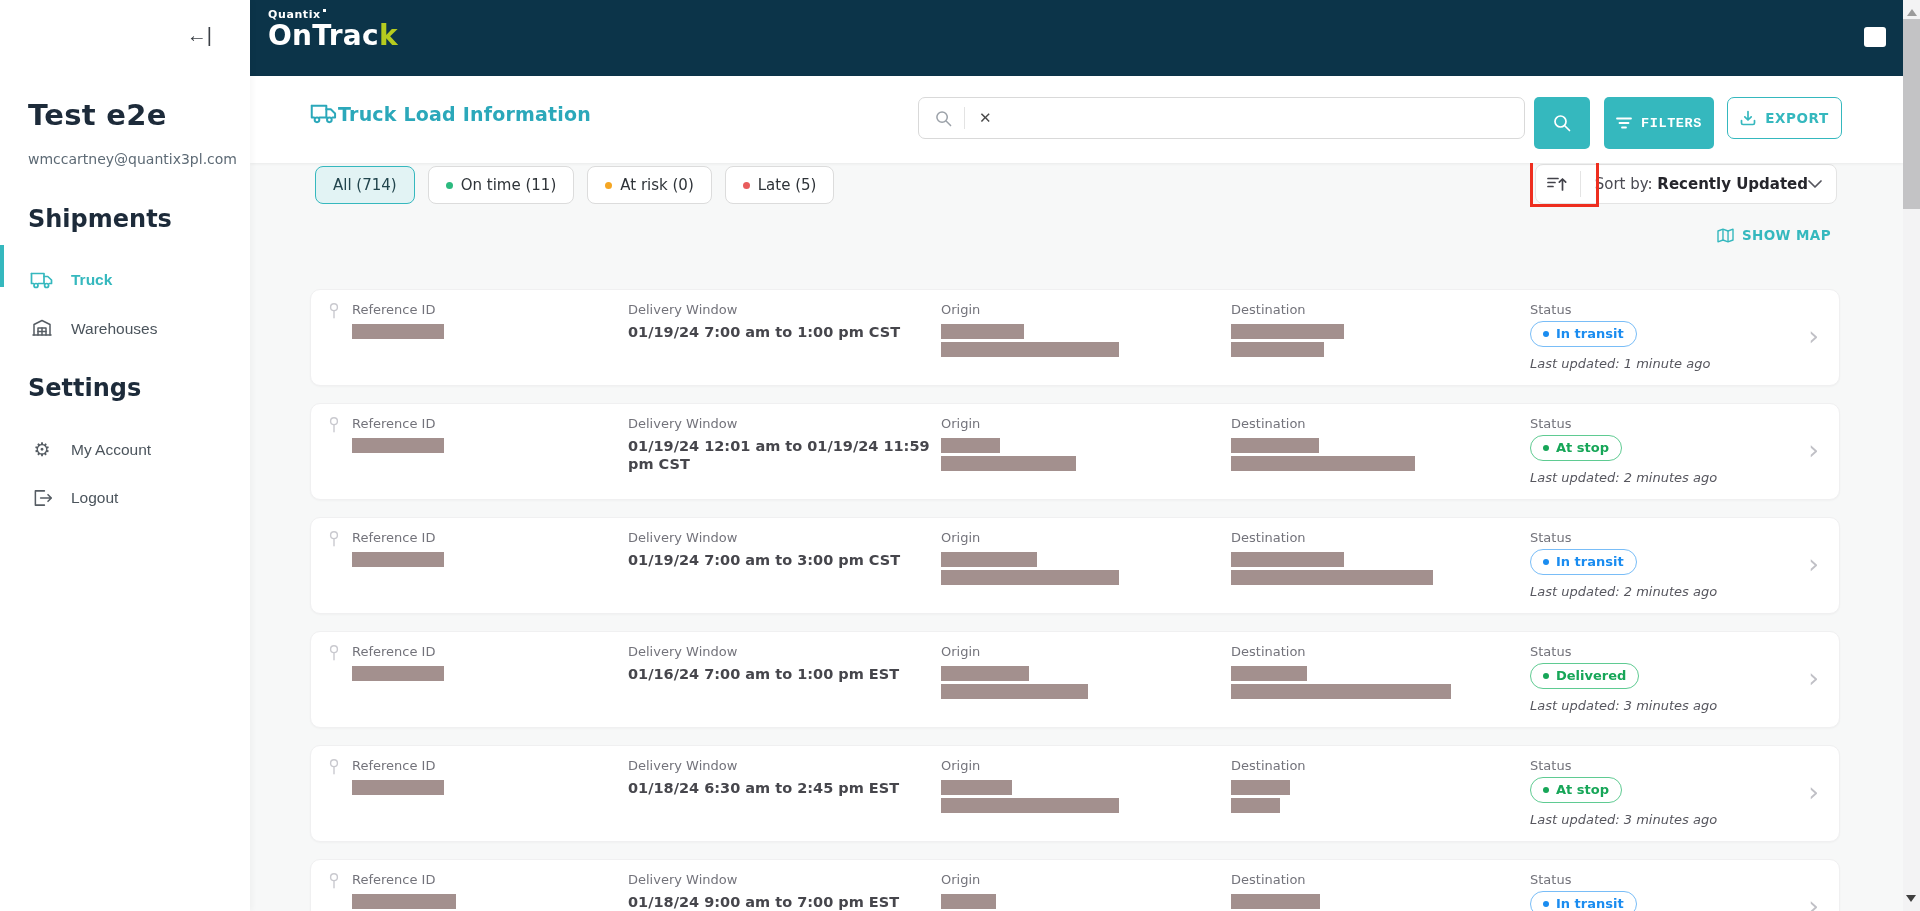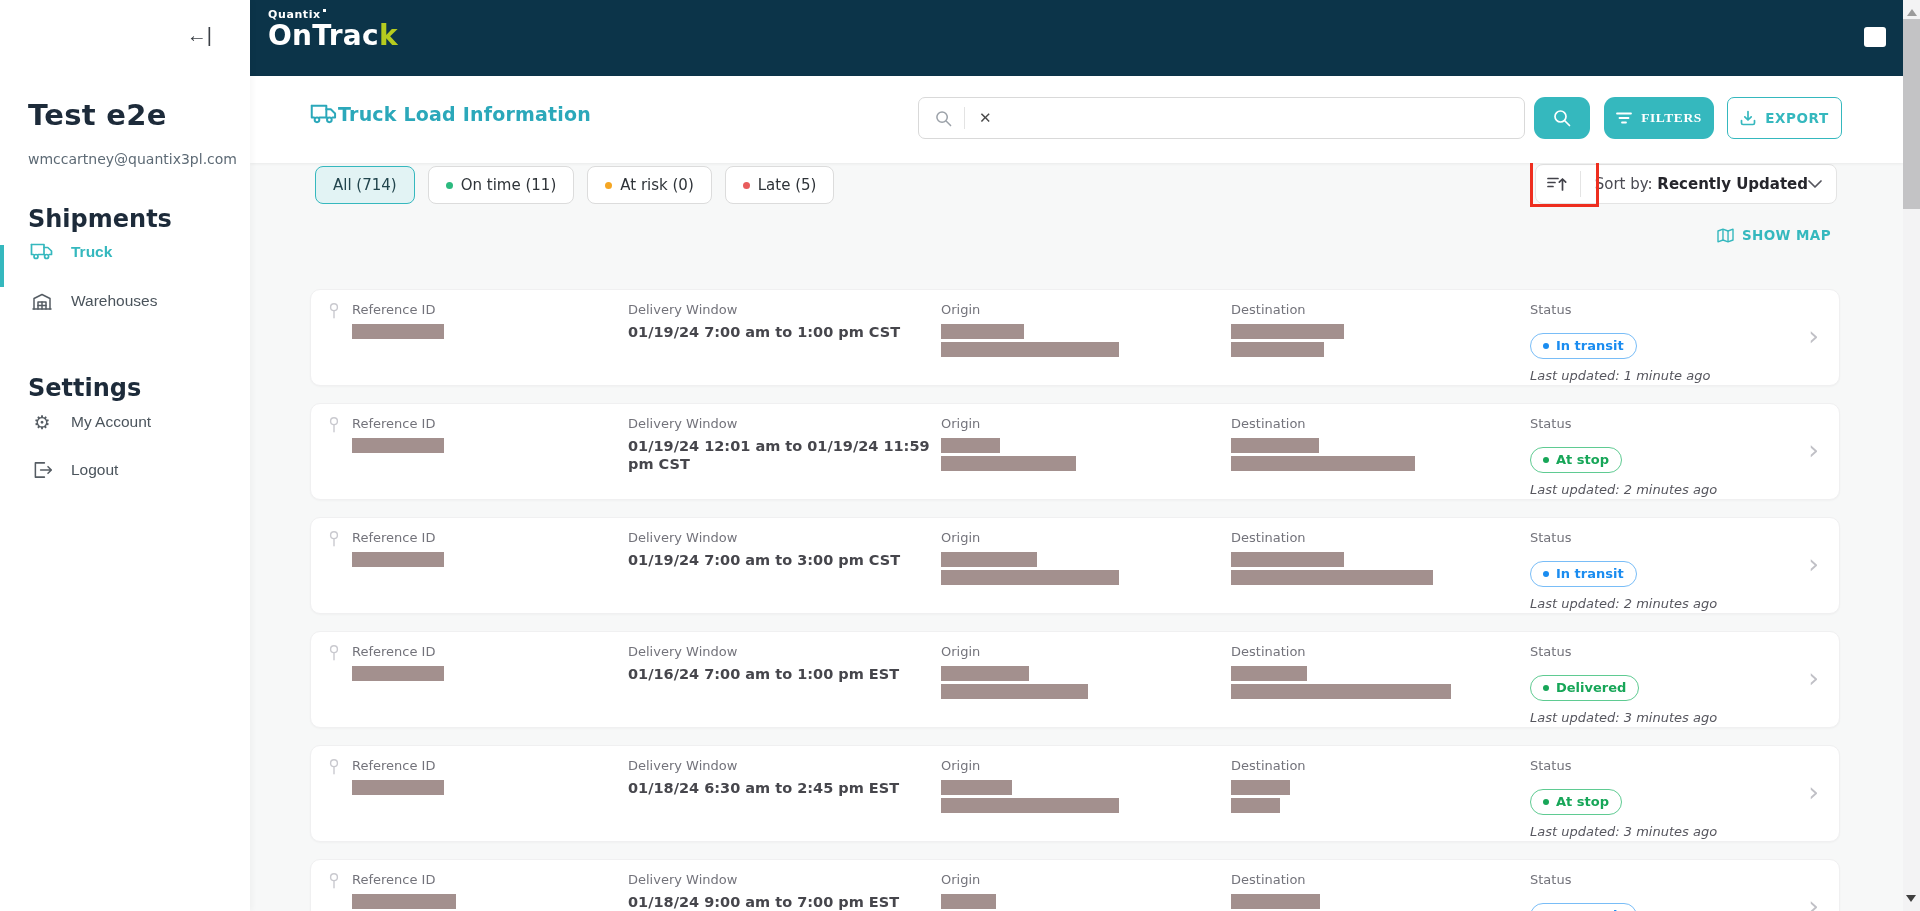--- a/index.html
+++ b/index.html
@@ -14,21 +14,21 @@
   svg{display:block}
 
   
   #sidebar{position:absolute;left:0;top:0;width:250px;height:911px;background:#fff;z-index:3;
            box-shadow:2px 0 6px rgba(0,0,0,.04)}
   .collapse-btn{position:absolute;right:38px;top:24px;font-size:20px;color:#3a3f45;background:none;border:none;cursor:pointer}
   .user-name{position:absolute;left:28px;top:98px;font-size:29px;font-weight:bold;color:#1d2b3a;letter-spacing:.3px}
   .user-email{position:absolute;left:28px;top:151px;font-size:14px;color:#5d6a75}
   .section-title{position:absolute;left:28px;font-size:24px;font-weight:bold;color:#1d2b3a}
   #sec-shipments{top:205px} #sec-settings{top:374px}
-  .nav-item{position:absolute;left:0;width:250px;height:46px;display:flex;align-items:flex-start;gap:17px;
+  .nav-item{position:absolute;left:0;width:250px;height:46px;display:flex;align-items:flex-end;gap:17px;
             padding-left:30px;font-size:15.5px;color:#4b545c;cursor:pointer;background:none;border:none}
   .nav-item .nv-icon{width:24px;display:flex;justify-content:center;color:#555c63}
   .nav-item.active{color:var(--accent-teal);font-weight:bold}
   .nav-item.active .nv-icon{color:var(--accent-teal)}
   .nav-item.active::before{content:'';position:absolute;left:0;top:2px;width:4px;height:42px;background:var(--accent-teal)}
   #nav-truck{top:243px} #nav-warehouses{top:292px} #nav-account{top:413px} #nav-logout{top:461px}
   .gear-glyph{font-size:19px;line-height:1}
 
   
   #header{position:absolute;left:250px;top:0;width:1653px;height:76px;background:var(--header-navy)}
@@ -49,23 +49,23 @@
   .page-title{position:absolute;left:60px;top:27px;display:flex;align-items:center;
               color:#2ba8ba;font-size:19px;font-weight:bold;letter-spacing:.2px}
   .search-box{position:absolute;left:668px;top:21px;width:607px;height:42px;border:1px solid #d9d9d9;
               border-radius:7px;display:flex;align-items:center;padding:0 16px;background:#fff}
   .search-box .mag{color:#9ba1a8}
   .search-divider{width:1px;height:22px;background:#e3e3e3;margin:0 12px}
   .search-box input{flex:1;border:none;outline:none;font-size:15px;color:#333;background:transparent;
                     font-family:inherit}
   .search-box input::placeholder{color:#99a0a7}
   .clear-btn{background:none;border:none;color:#4a4a4a;font-size:15px;cursor:pointer;padding:2px}
-  .teal-btn{position:absolute;top:21px;height:42px;background:var(--accent-teal);color:#fff;border:none;
-            border-radius:11px;display:flex;align-items:center;justify-content:center;gap:9px;
-            font-weight:bold;font-size:13.5px;letter-spacing:.6px;cursor:pointer;font-family:Liberation Serif, serif}
+  .teal-btn{position:absolute;top:21px;height:52px;background:var(--accent-teal);color:#fff;border:none;
+            border-radius:5px;display:flex;align-items:center;justify-content:center;gap:9px;
+            font-weight:bold;font-size:13.5px;letter-spacing:.6px;cursor:pointer;font-family:Liberation Mono, monospace}
   #search-btn{left:1284px;width:56px}
   #filters-btn{left:1354px;width:110px}
   #export-btn{position:absolute;left:1477px;top:21px;width:115px;height:42px;background:#fff;
               border:1.5px solid var(--accent-teal);color:var(--accent-teal);border-radius:7px;
               display:flex;align-items:center;justify-content:center;gap:9px;font-weight:bold;
               font-size:13.5px;letter-spacing:.6px;cursor:pointer;font-family:inherit}
 
   
   #content{position:absolute;left:250px;top:163px;width:1653px;height:748px;background:var(--page-bg);overflow:hidden}
   .pills{position:absolute;left:65px;top:3px;display:flex;gap:13px}
@@ -93,21 +93,21 @@
   .card{position:relative;height:97px;background:#fff;border-radius:10px;border:1px solid #f0f0f1;
         box-shadow:0 1px 2px rgba(0,0,0,.03);cursor:pointer}
   .pin{position:absolute;left:18px;top:13px;color:#c9c9cf}
   .col{position:absolute;top:12px}
   .c-ref{left:41px}.c-del{left:317px}.c-org{left:630px}.c-dst{left:920px}.c-sts{left:1219px}
   .lbl{font-size:13px;color:#73737b}
   .bar{height:15px;background:var(--redacted-bar)}
   .b1{margin-top:7px}.b2{margin-top:3px}
   .ref-bar{margin-top:7px}
   .val{margin-top:6px;font-size:14.5px;font-weight:bold;color:#46464c;width:305px;line-height:18px}
-  .badge{display:inline-flex;align-items:center;gap:7px;margin-top:16px;padding:4px 12px 5px;
+  .badge{display:inline-flex;align-items:center;gap:7px;margin-top:4px;padding:4px 12px 5px;
          border:1.5px solid;border-radius:15px;font-size:13px;font-weight:bold;background:#fff}
   .badge .dot{width:6px;height:6px;border-radius:50%;background:currentColor}
   .badge.k-in_transit{color:var(--in-transit);border-color:var(--in-transit-border)}
   .badge.k-at_stop,.badge.k-delivered{color:var(--positive-green);border-color:var(--positive-border)}
   .upd{margin-top:9px;font-style:italic;font-size:13px;color:#56565e}
   .chev{position:absolute;right:20px;top:32px;font-size:27px;color:#c0c0c6;line-height:1}
 
   
   #scrollbar{position:absolute;right:0;top:0;width:17px;height:911px;background:#f3f3f4;z-index:6}
   .sb-up{width:0;height:0;border:5px solid transparent;border-bottom:7px solid #9b9b9b;margin:4px auto 0}

